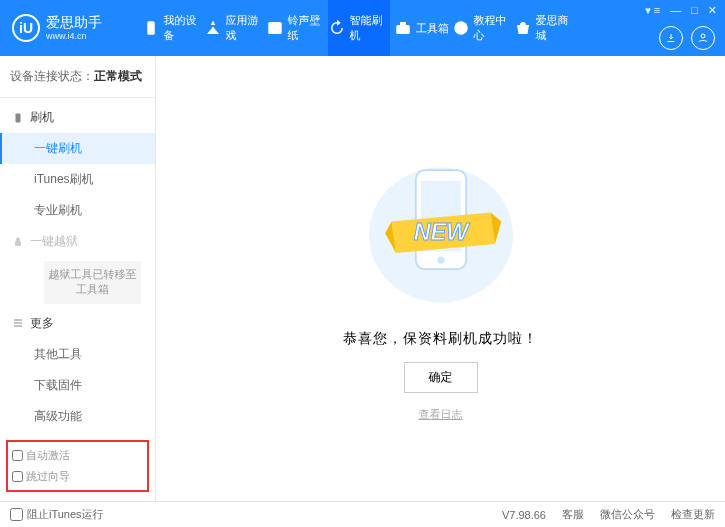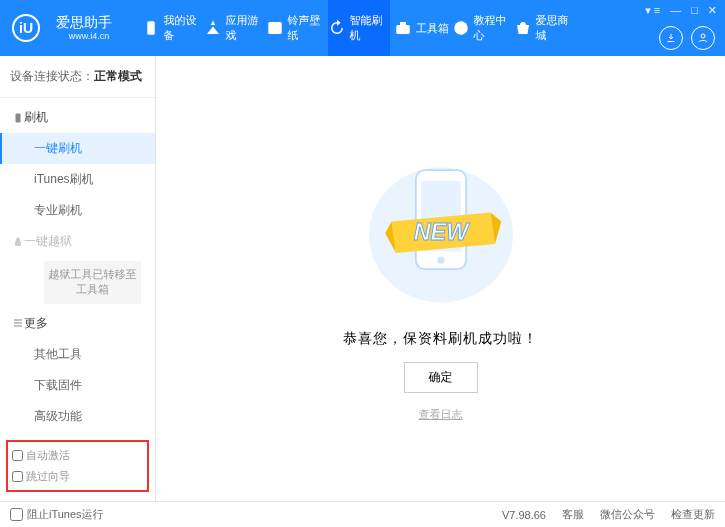--- a/index.html
+++ b/index.html
@@ -1,40 +1,40 @@
 <!DOCTYPE html>
 <html><head>
 <meta charset="utf-8">
 <style>
 * { margin: 0; padding: 0; box-sizing: border-box; font-family: "Microsoft YaHei", Arial, sans-serif; }
 body { width: 725px; height: 527px; background: #fff; overflow: hidden; }
 
 
 .header { height: 56px; background: #1e88ff; display: flex; align-items: center; padding: 0 8px 0 12px; color: #fff; position: relative; }
-.logo-wrap { display: flex; align-items: center; gap: 6px; width: 130px; text-align: center; }
+.logo-wrap { display: flex; align-items: center; gap: 6px; width: 130px; }
 .logo-circle { width: 28px; height: 28px; border: 2px solid #fff; border-radius: 50%; display: flex; align-items: center; justify-content: center; font-weight: bold; font-size: 14px; }
-.logo-text { font-size: 14px; line-height: 1.1; margin-left: 10px; }
-.logo-sub { font-size: 9px; opacity: .9; margin-left: 20px; }
+.logo-text { font-size: 14px; line-height: 1.1; }
+.logo-sub { font-size: 9px; opacity: .9; }
 .nav { display: flex; align-items: stretch; height: 56px; }
 .nav-item { width: 62px; display: flex; flex-direction: row; align-items: center; justify-content: center; gap: 3px; font-size: 11px; cursor: pointer; }
 .nav-item.active { background: #0a6cff; }
 .nav-icon { width: 20px; height: 20px; display: flex; align-items: center; justify-content: center; }
 .nav-icon svg { width: 18px; height: 18px; fill: #fff; }
 .win-controls { position: absolute; right: 6px; top: 2px; display: flex; gap: 6px; font-size: 11px; }
 .win-controls span { cursor: pointer; opacity: .9; padding: 2px; }
 .right-circles { position: absolute; right: 10px; bottom: 6px; display: flex; gap: 8px; }
 .circle-btn { width: 24px; height: 24px; border: 1.5px solid #fff; border-radius: 50%; display: flex; align-items: center; justify-content: center; cursor: pointer; }
 .circle-btn svg { width: 12px; height: 12px; fill: none; stroke: #fff; stroke-width: 2; }
 
 
 .body { display: flex; height: 445px; }
 .sidebar { width: 156px; border-right: 1px solid #e5e5e5; padding: 8px 0; font-size: 12px; color: #555; overflow: hidden; }
 .status-line { padding: 4px 10px 8px; font-size: 12px; color: #666; }
 .status-line b { color: #333; }
-.group-head { padding: 7px 12px; color: #444; display: flex; align-items: center; gap: 0; font-size: 12px; }
+.group-head { padding: 7px 12px; color: #444; display: flex; align-items: center; gap: 6px; font-size: 12px; }
 .group-head svg { width: 12px; height: 12px; fill: #888; }
 .side-item { padding: 7px 10px 7px 34px; cursor: pointer; color: #666; }
 .side-item.active { background: #e6f2ff; color: #1e88ff; border-left: 2px solid #1e88ff; padding-left: 32px; }
 .side-note { margin: 4px 14px 4px 44px; padding: 6px 4px; background: #f5f5f5; color: #999; font-size: 11px; line-height: 1.4; text-align: center; }
 .checks-box { border: 2px solid #e33; margin: 8px 6px 6px; padding: 6px 4px; display: flex; gap: 6px; font-size: 11px; color: #999; flex-direction: column; }
 .checks-box label { display: flex; align-items: center; gap: 3px; cursor: pointer; }
 .checks-box input { width:11px; height:11px; }
 .divider { height:1px; background:#eee; margin:4px 0;}
 
 

